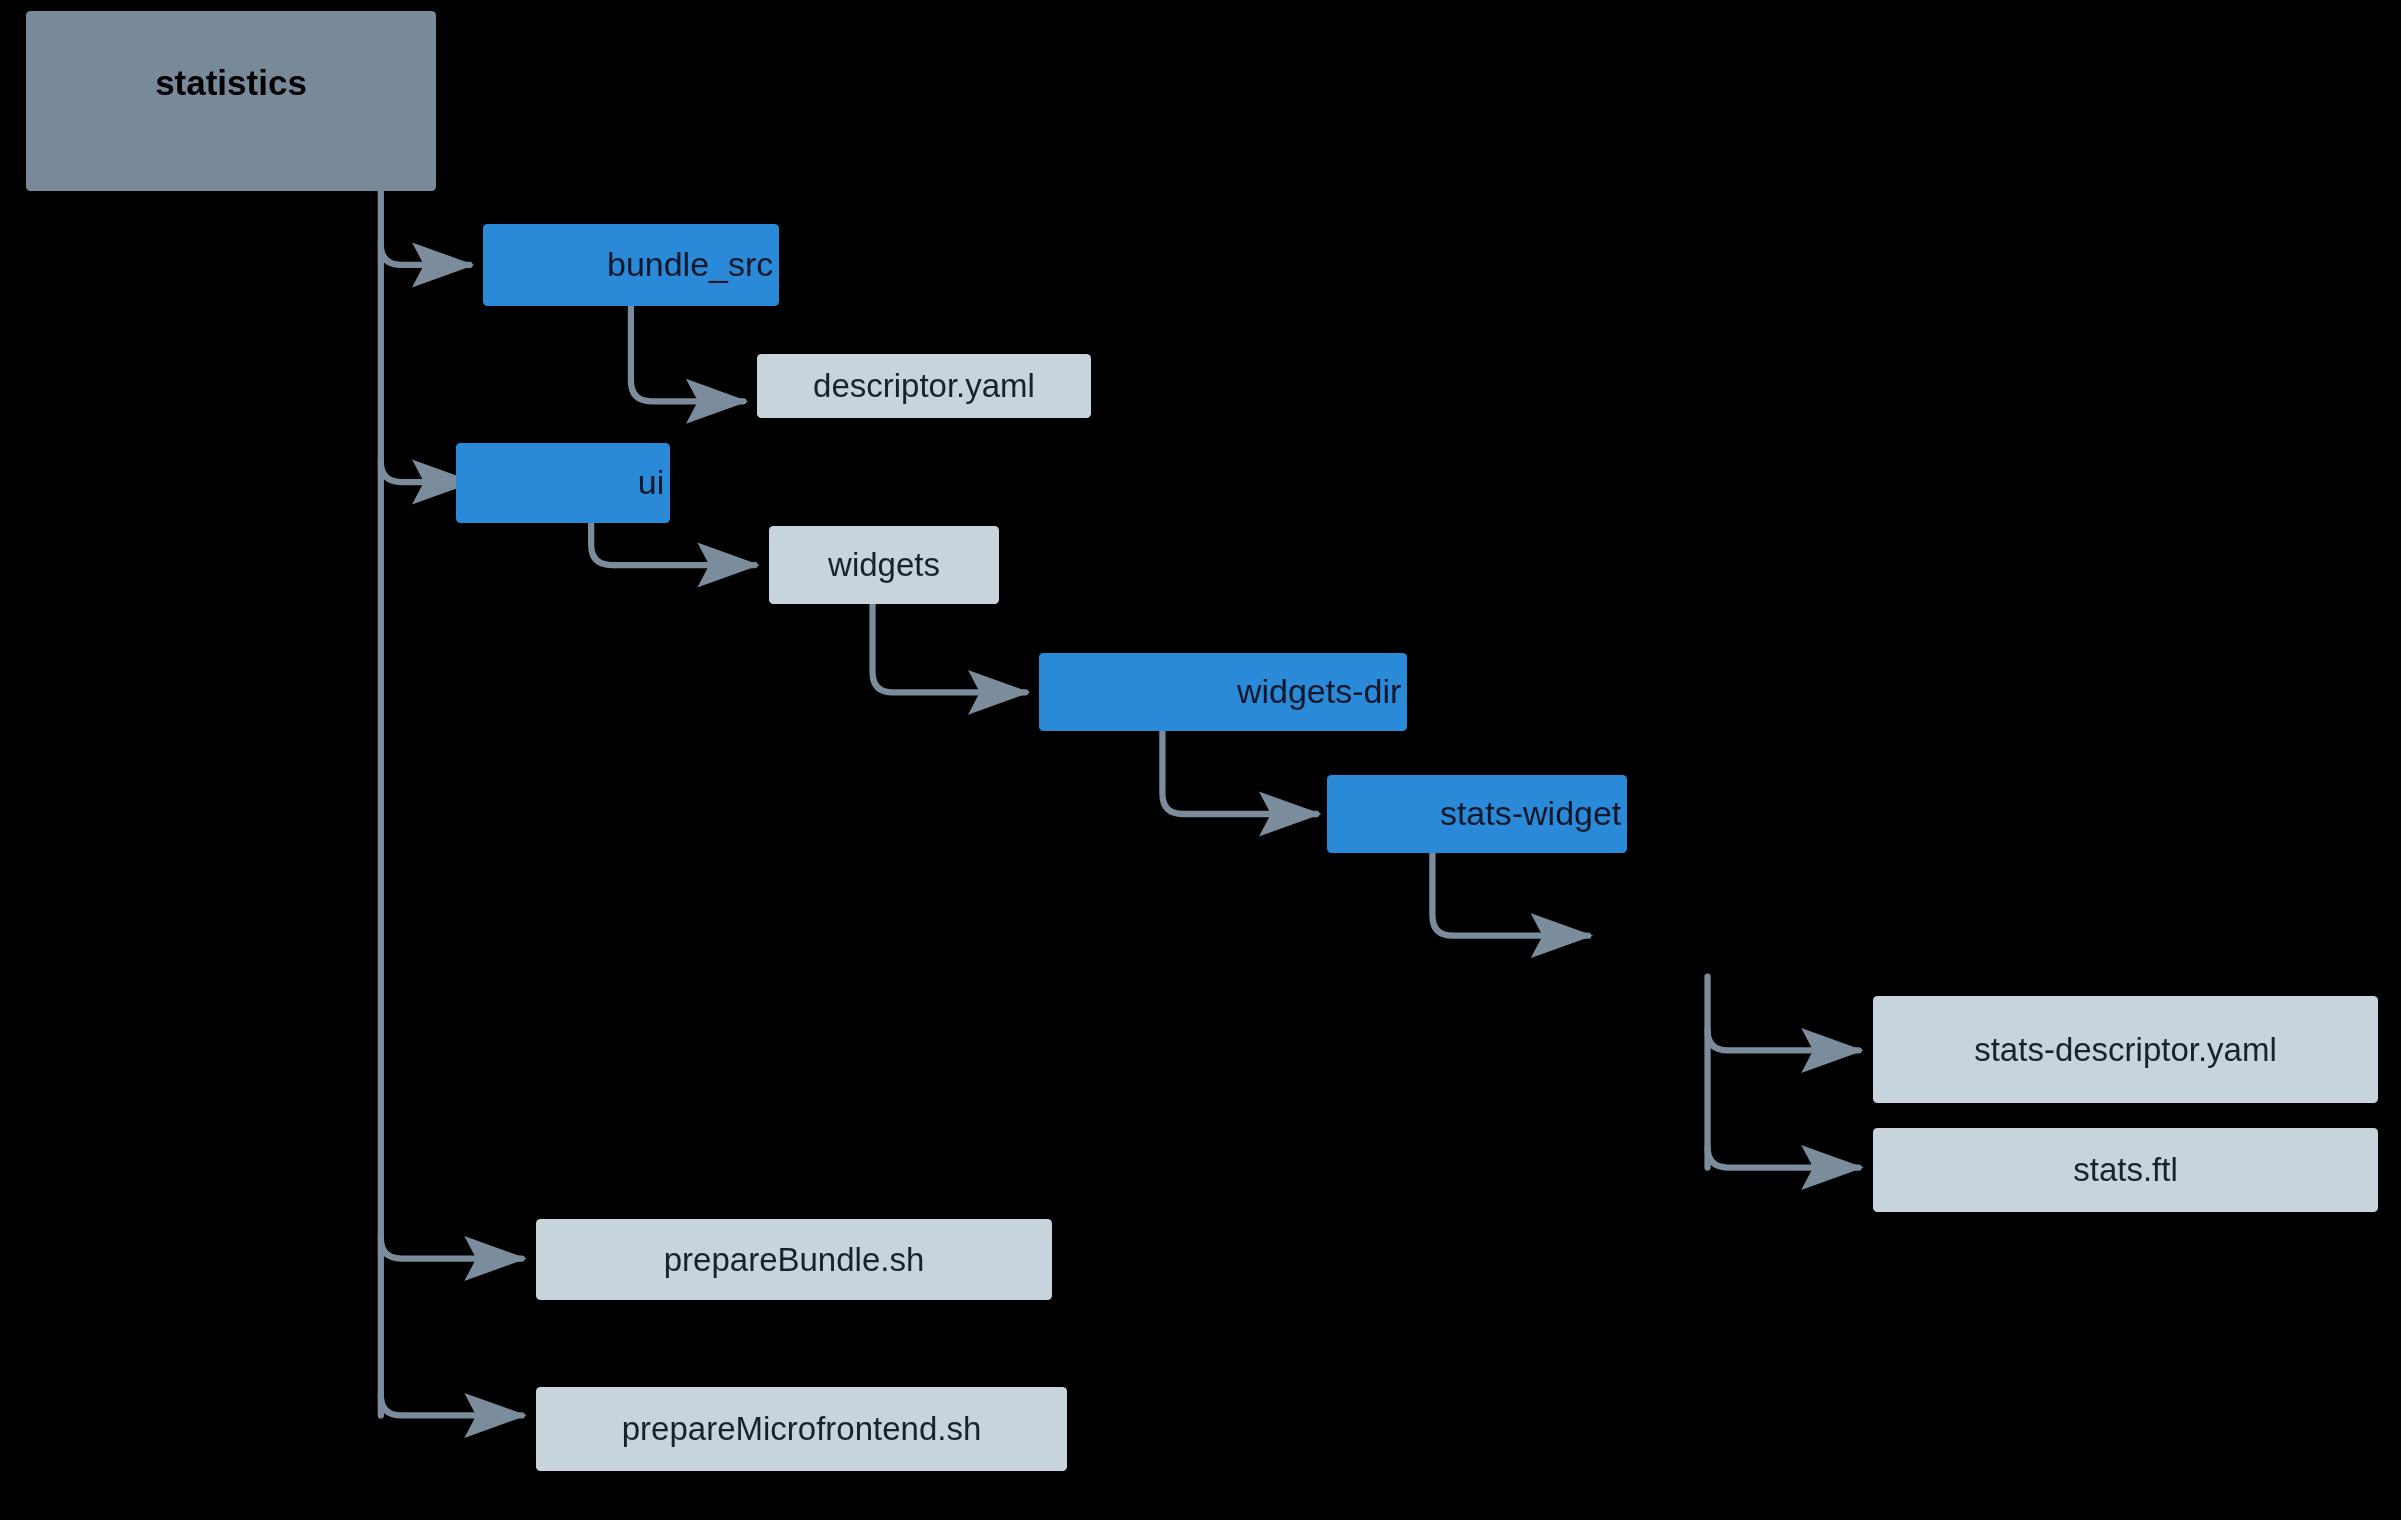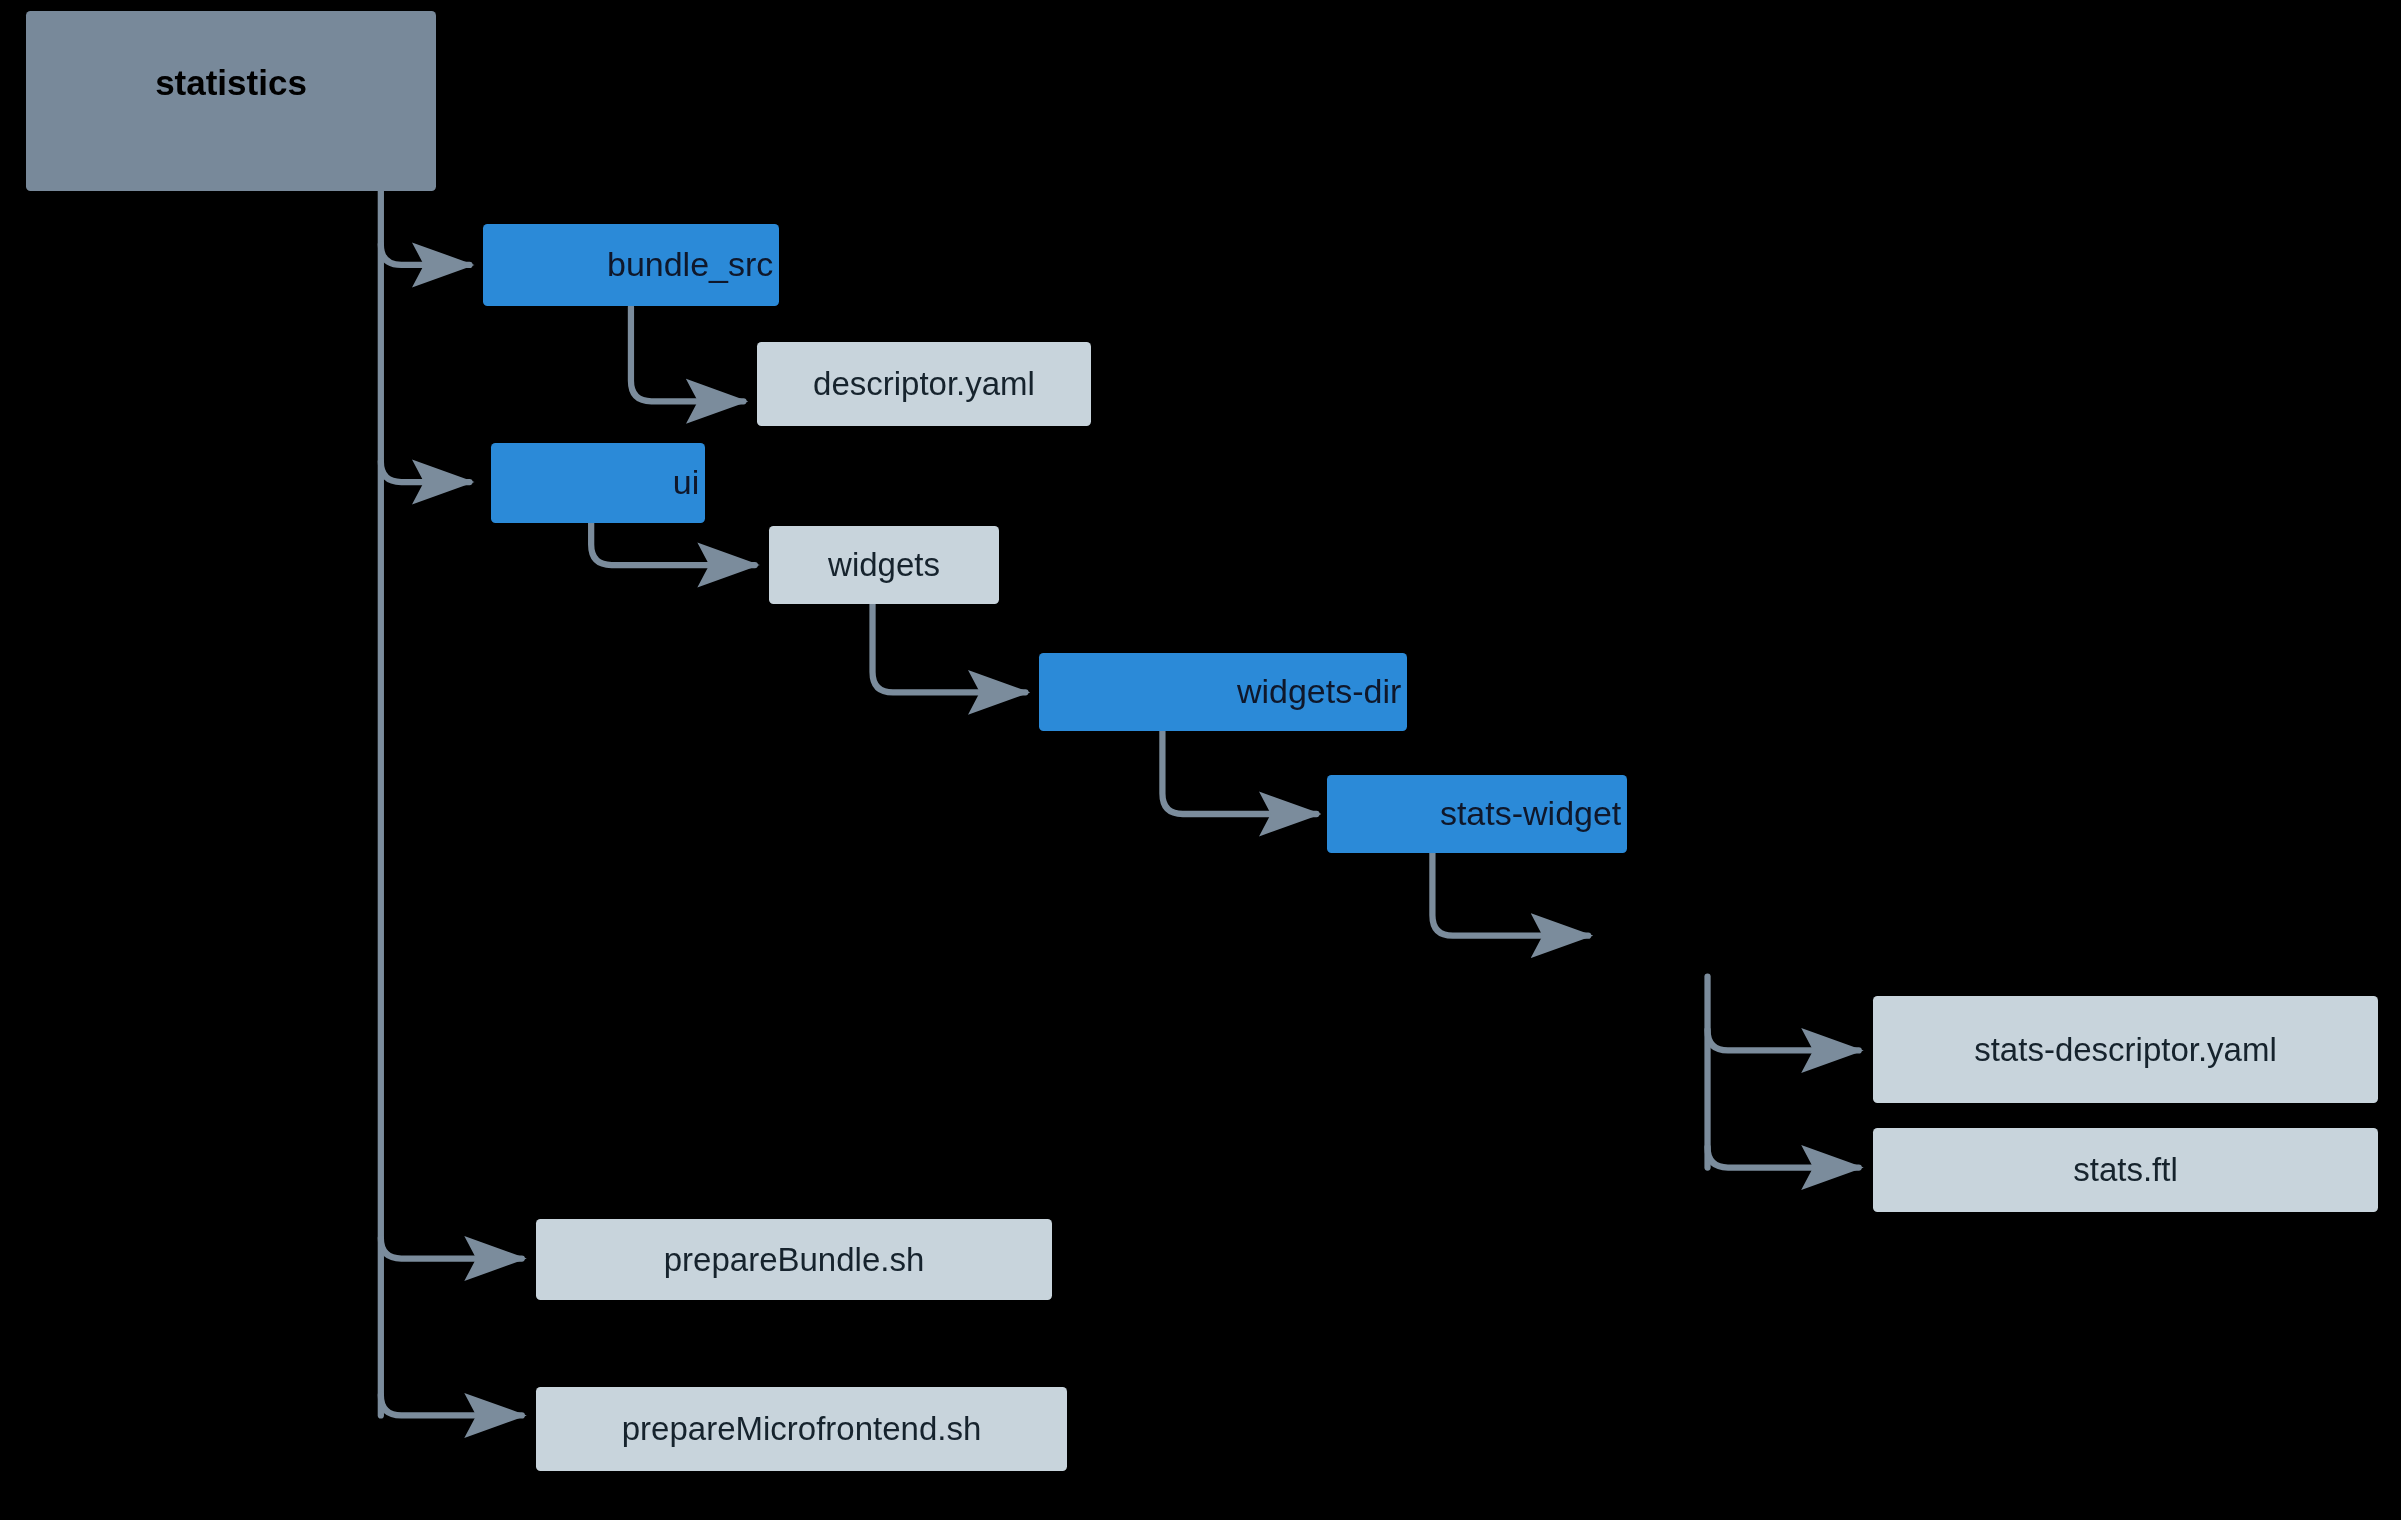--- a/index.html
+++ b/index.html
@@ -106,25 +106,25 @@
   </svg>
 
   <div class="node root-node" style="left:26px; top:11.4px; width:410px; height:180px;">
     <span class="node-label">statistics</span>
   </div>
 
   <div class="node dir-node" style="left:483px; top:224px; width:296px; height:82px;">
     <span class="node-label">bundle_src</span>
   </div>
 
-  <div class="node file-node" style="left:757px; top:342px; width:334px; height:84px;">
+  <div class="node file-node" style="left:757px; top:354px; width:334px; height:64px;">
     <span class="node-label">descriptor.yaml</span>
   </div>
 
-  <div class="node dir-node" style="left:491px; top:443px; width:214px; height:80px;">
+  <div class="node dir-node" style="left:456px; top:443px; width:214px; height:80px;">
     <span class="node-label">ui</span>
   </div>
 
   <div class="node file-node" style="left:769px; top:526px; width:230px; height:78px;">
     <span class="node-label">widgets</span>
   </div>
 
   <div class="node dir-node" style="left:1039px; top:653px; width:368px; height:78px;">
     <span class="node-label">widgets-dir</span>
   </div>

